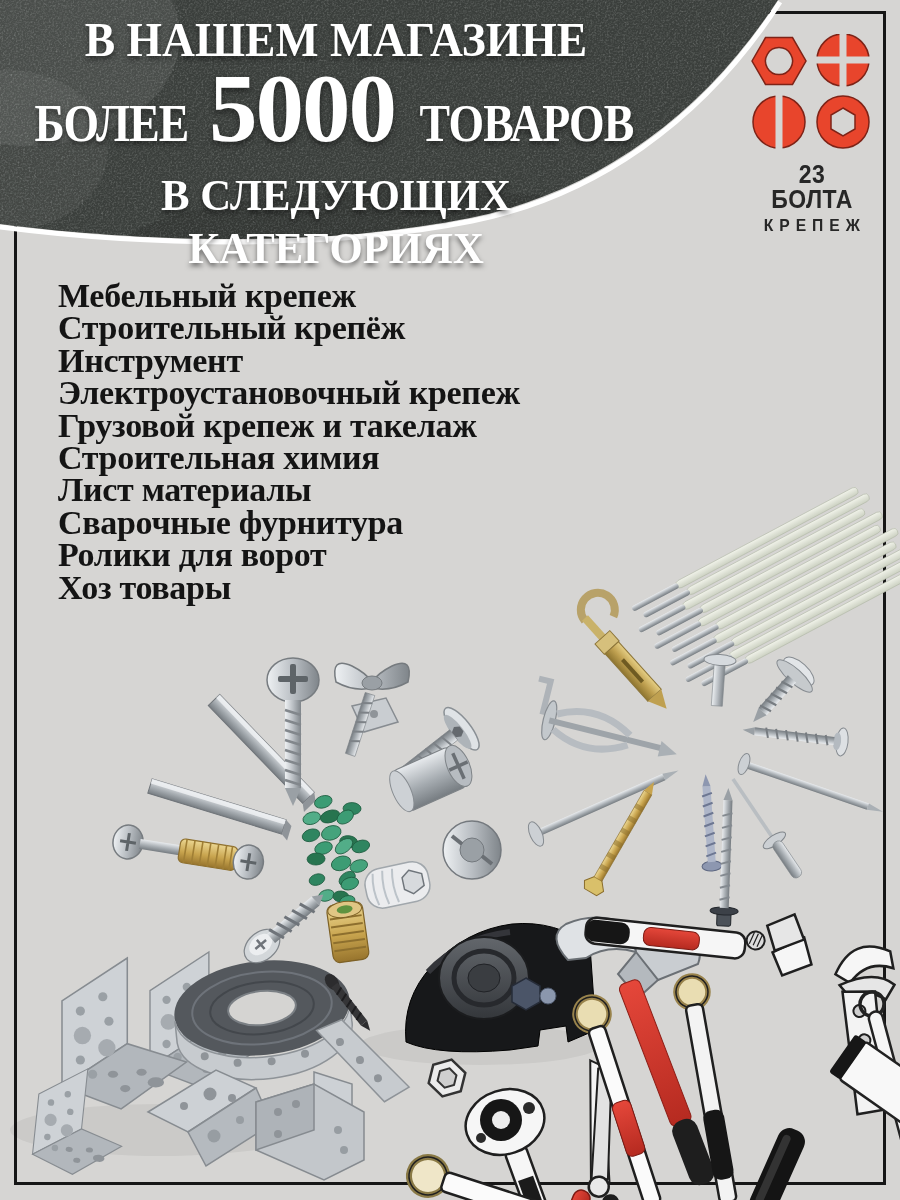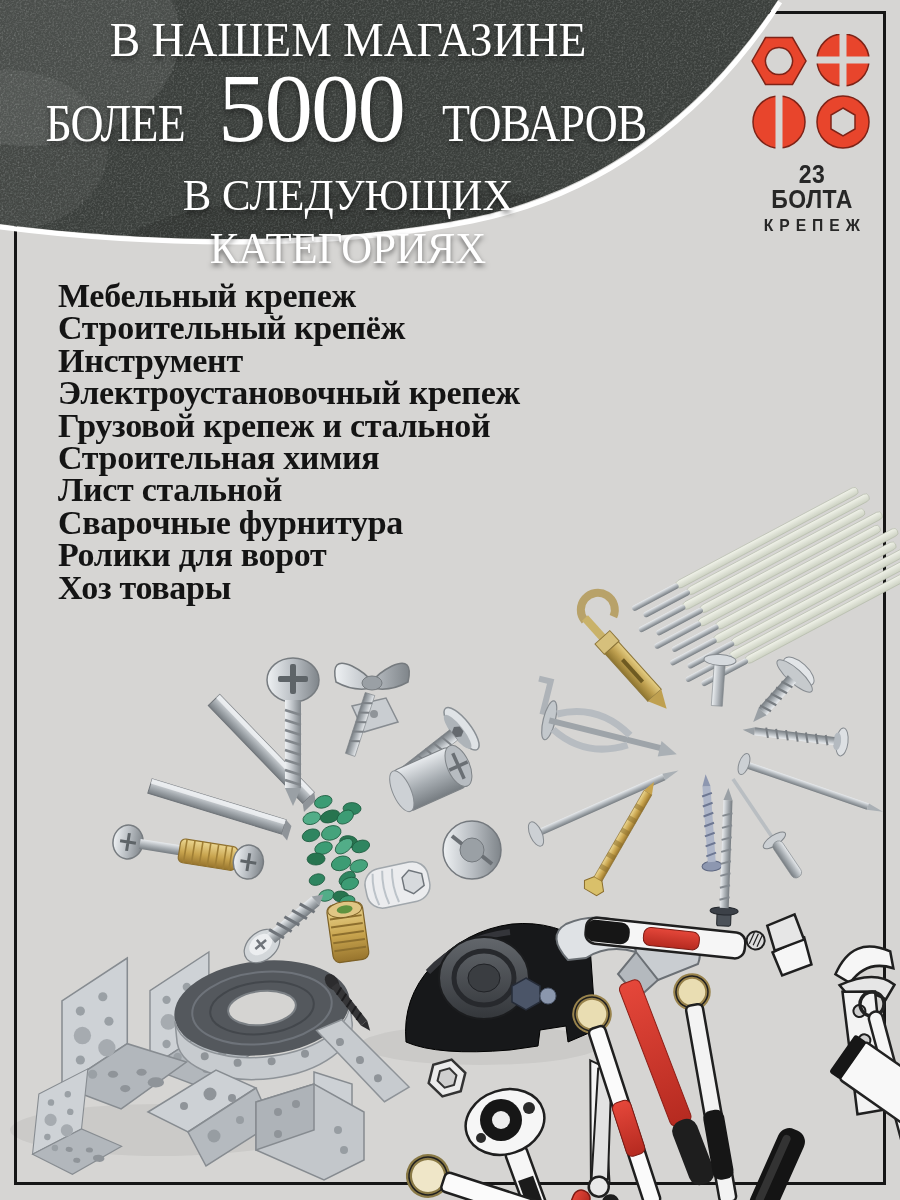--- a/index.html
+++ b/index.html
@@ -7,25 +7,25 @@
     width:900px;height:1200px;position:relative;overflow:hidden;
     background:#d6d5d3;
     font-family:"Liberation Serif",serif;
   }
   .frame{
     position:absolute;left:14px;top:11px;width:866px;height:1168px;
     border:3px solid #161616;
   }
   .collage,.header-svg{position:absolute;left:0;top:0;pointer-events:none;}
   .header-text{
-    position:absolute;left:12px;top:0;width:672px;color:#fff;font-weight:normal;
+    position:absolute;left:0;top:0;width:672px;color:#fff;font-weight:bold;
     text-align:center;text-shadow:0 3px 6px rgba(0,0,0,.5);line-height:1;
   }
   .ht-line1{margin-top:16px;font-size:48px;transform:scaleX(.95);}
-  .ht-row{display:flex;justify-content:center;align-items:baseline;gap:24px;margin-top:-4px;}
+  .ht-row{display:flex;justify-content:center;align-items:baseline;gap:10px;margin-top:-4px;}
   .ht-more,.ht-products{font-size:52px;transform:scaleX(.88);letter-spacing:-1px;}
   .ht-number{font-size:97px;letter-spacing:-2px;}
   .ht-narrow{width:616px;margin:16px auto;}
   .ht-line3{font-size:45px;margin-top:4px;transform:scaleX(.95);}
   .ht-line4{font-size:45px;margin-top:8px;transform:scaleX(.95);}
   .logo{
     position:absolute;left:750px;top:34px;width:124px;text-align:center;
     font-family:"Liberation Sans",sans-serif;font-weight:bold;color:#272727;line-height:1;
   }
   .logo-title{font-size:25px;letter-spacing:.5px;margin-top:9px;transform:scaleX(.92);}
@@ -519,19 +519,19 @@
   </svg>
   <div class="logo-title">23 БОЛТА</div>
   <div class="logo-sub">КРЕПЕЖ</div>
 </div>
 
 <ul class="cats">
   <li>Мебельный крепеж</li>
   <li>Строительный крепёж</li>
   <li>Инструмент</li>
   <li>Электроустановочный крепеж</li>
-  <li>Грузовой крепеж и стальной</li>
+  <li>Грузовой крепеж и такелаж</li>
   <li>Строительная химия</li>
-  <li>Лист стальной</li>
+  <li>Лист материалы</li>
   <li>Сварочные фурнитура</li>
   <li>Ролики для ворот</li>
   <li>Хоз товары</li>
 </ul>
 
 </body></html>

